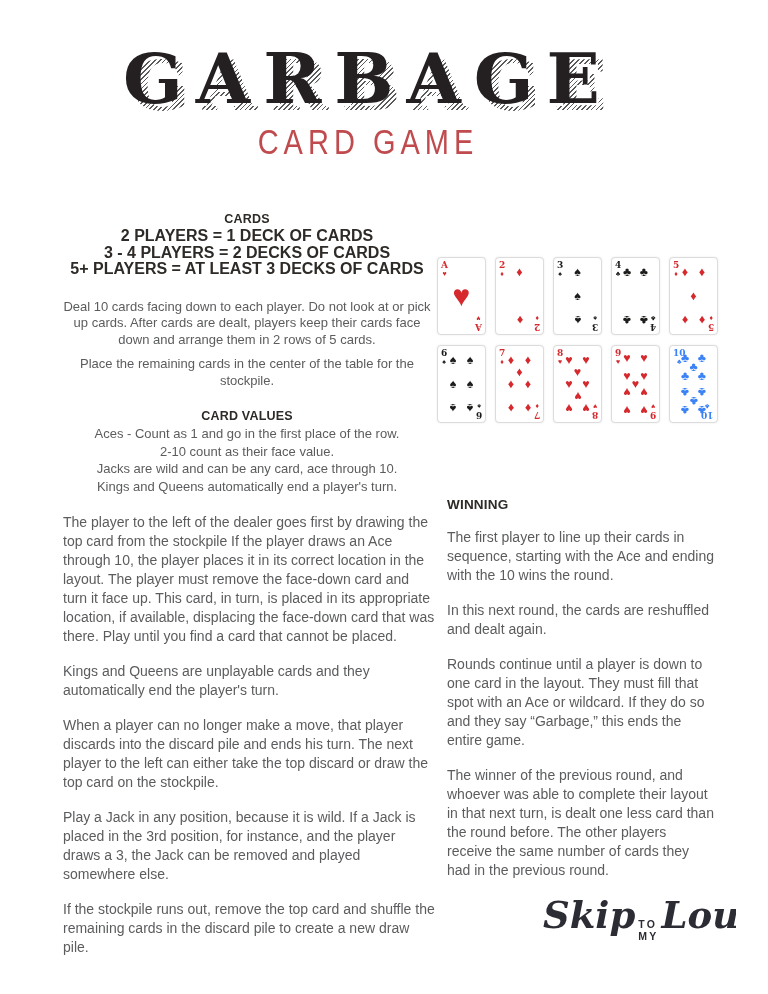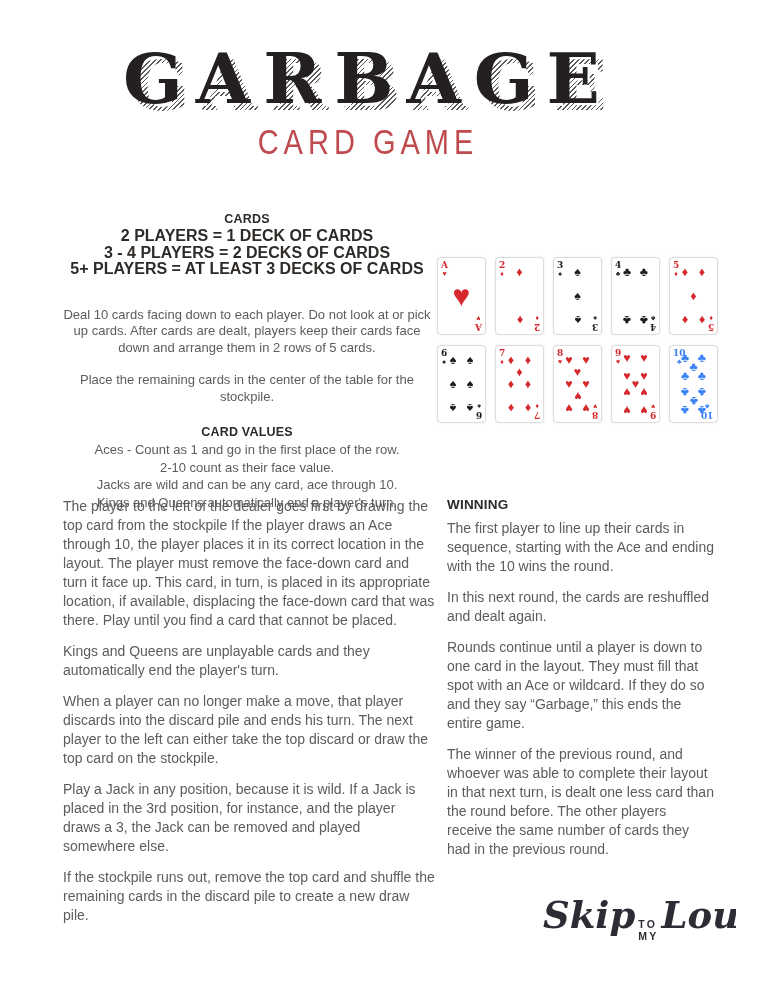--- a/index.html
+++ b/index.html
@@ -29,21 +29,21 @@
   .masthead .subtitle-row { text-align:center; }
 
   
   .intro-text { position:absolute; left:63px; top:212px; width:368px;text-align:center; }
   .small-head {
     margin:0 0 2px 0; font-size:12.5px; font-weight:700;
     color:var(--heading); letter-spacing:0.2px;
   }
   .bold-line { font-size:16px; font-weight:700; color:var(--heading); line-height:16.5px; }
   .gap-md { height:13px; }
-  .body-p { margin:16px 0 7px 0; font-size:13px; color:var(--body-text); line-height:16.5px; }
+  .body-p { margin:8px 0 7px 0; font-size:13px; color:var(--body-text); line-height:16.5px; }
   .value-line { font-size:13px; color:var(--body-text); line-height:17.5px; }
 
   
   .cards-figure { position:absolute; left:437px; top:257px; margin:0; }
   .card-row { display:flex; gap:9px; margin-bottom:10px; }
   .card {
     position:relative; width:47px; height:76px; background:#ffffff;
     border:1px solid #dcdcdc; border-radius:4px;
     box-shadow:0 0 2px rgba(0,0,0,0.10);
   }
@@ -53,21 +53,21 @@
   .corner .rank { font-family:"DejaVu Serif", serif; font-size:9px; font-weight:700; }
   .corner .csuit { font-size:7px; }
   .pip { position:absolute; transform:translate(-50%,-50%); font-size:12.5px; line-height:1; }
   .pip.flip { transform:translate(-50%,-50%) rotate(180deg); }
   .pip.big { font-size:30px; }
 
   
   .col-head { margin:0 0 7px 0; font-size:13.5px; font-weight:700; color:var(--heading); letter-spacing:0.2px; }
   .col-left  { position:absolute; left:63px;  top:497px; width:372px; }
   .col-right { position:absolute; left:447px; top:497px; width:268px; }
-  .col-p { margin:0 0 12px 0; font-size:14px; color:var(--body-text); line-height:19px; }
+  .col-p { margin:16px 0 12px 0; font-size:14px; color:var(--body-text); line-height:19px; }
 
   
   .logo { position:absolute; left:543px; top:897px; display:flex; align-items:baseline; color:#2c2c35; }
   .logo .script { font-family:"DejaVu Serif", serif; font-style:italic; font-weight:700; font-size:37px; line-height:1; }
   .logo .caps  { font-size:10.5px; font-weight:700; letter-spacing:2.2px; margin:0 3px; }
   .logo .caps.last { margin-left:1px; letter-spacing:1.6px; }
 </style>
 </head>
 <body>
 

